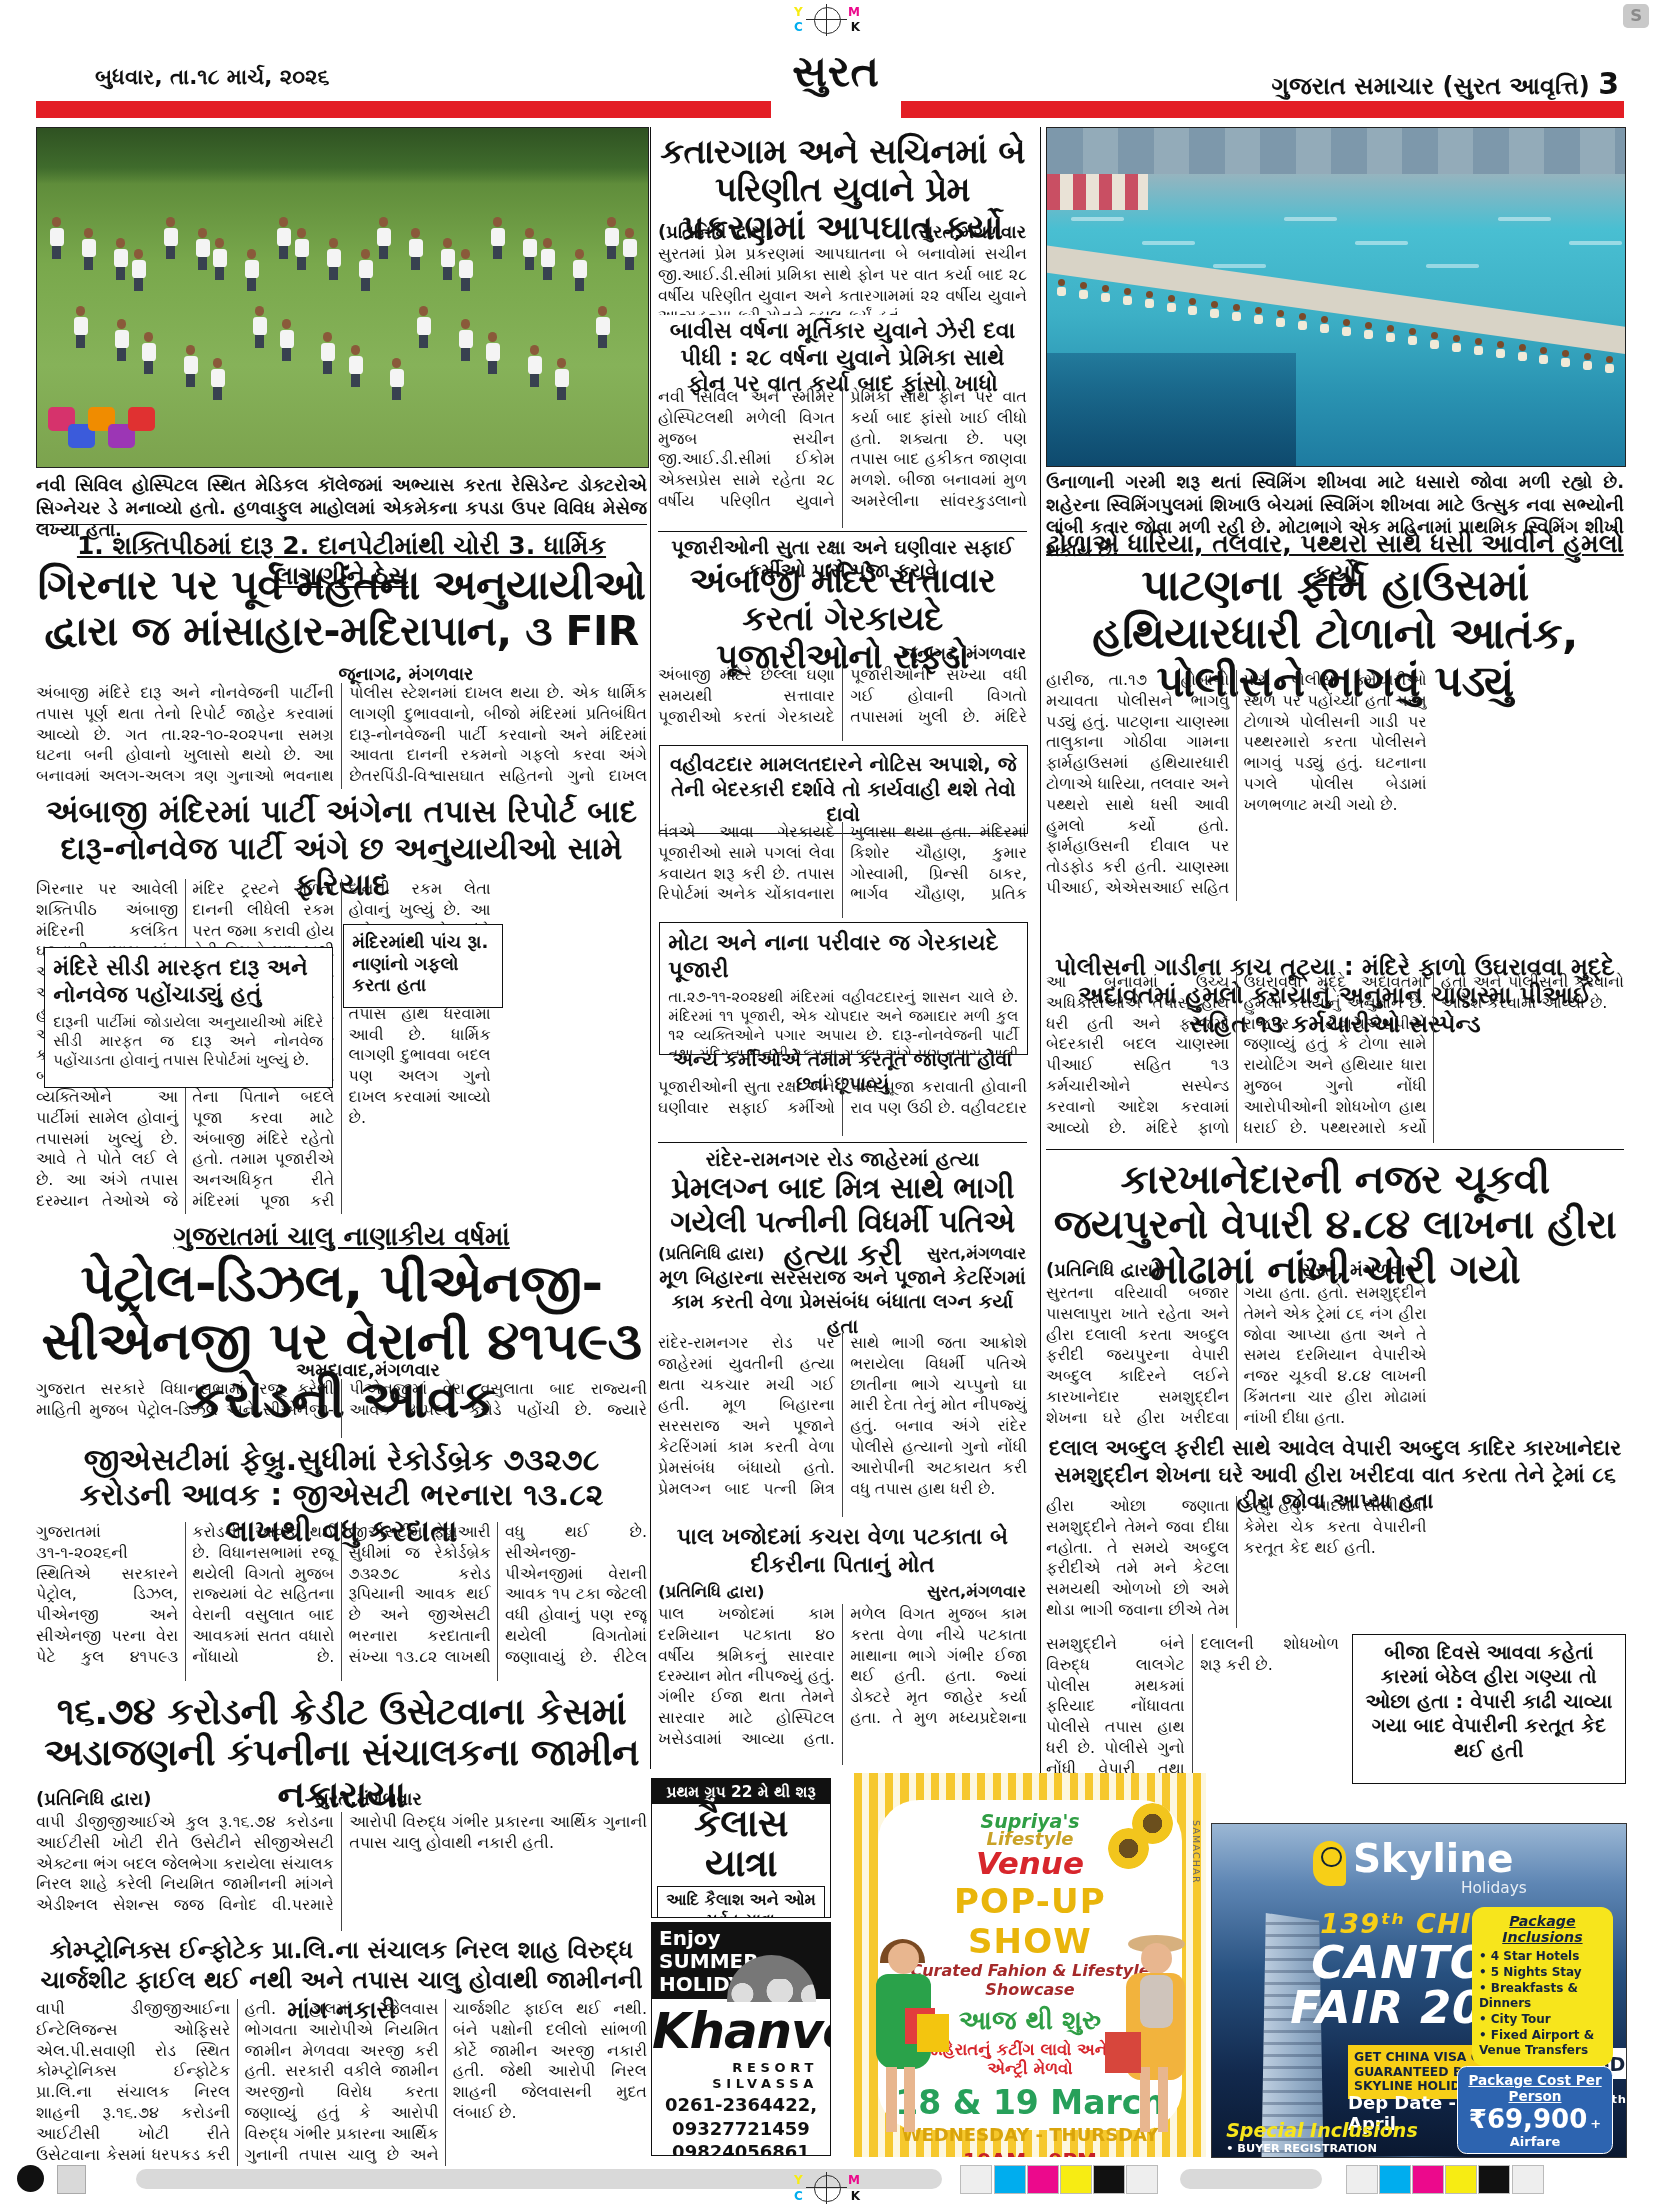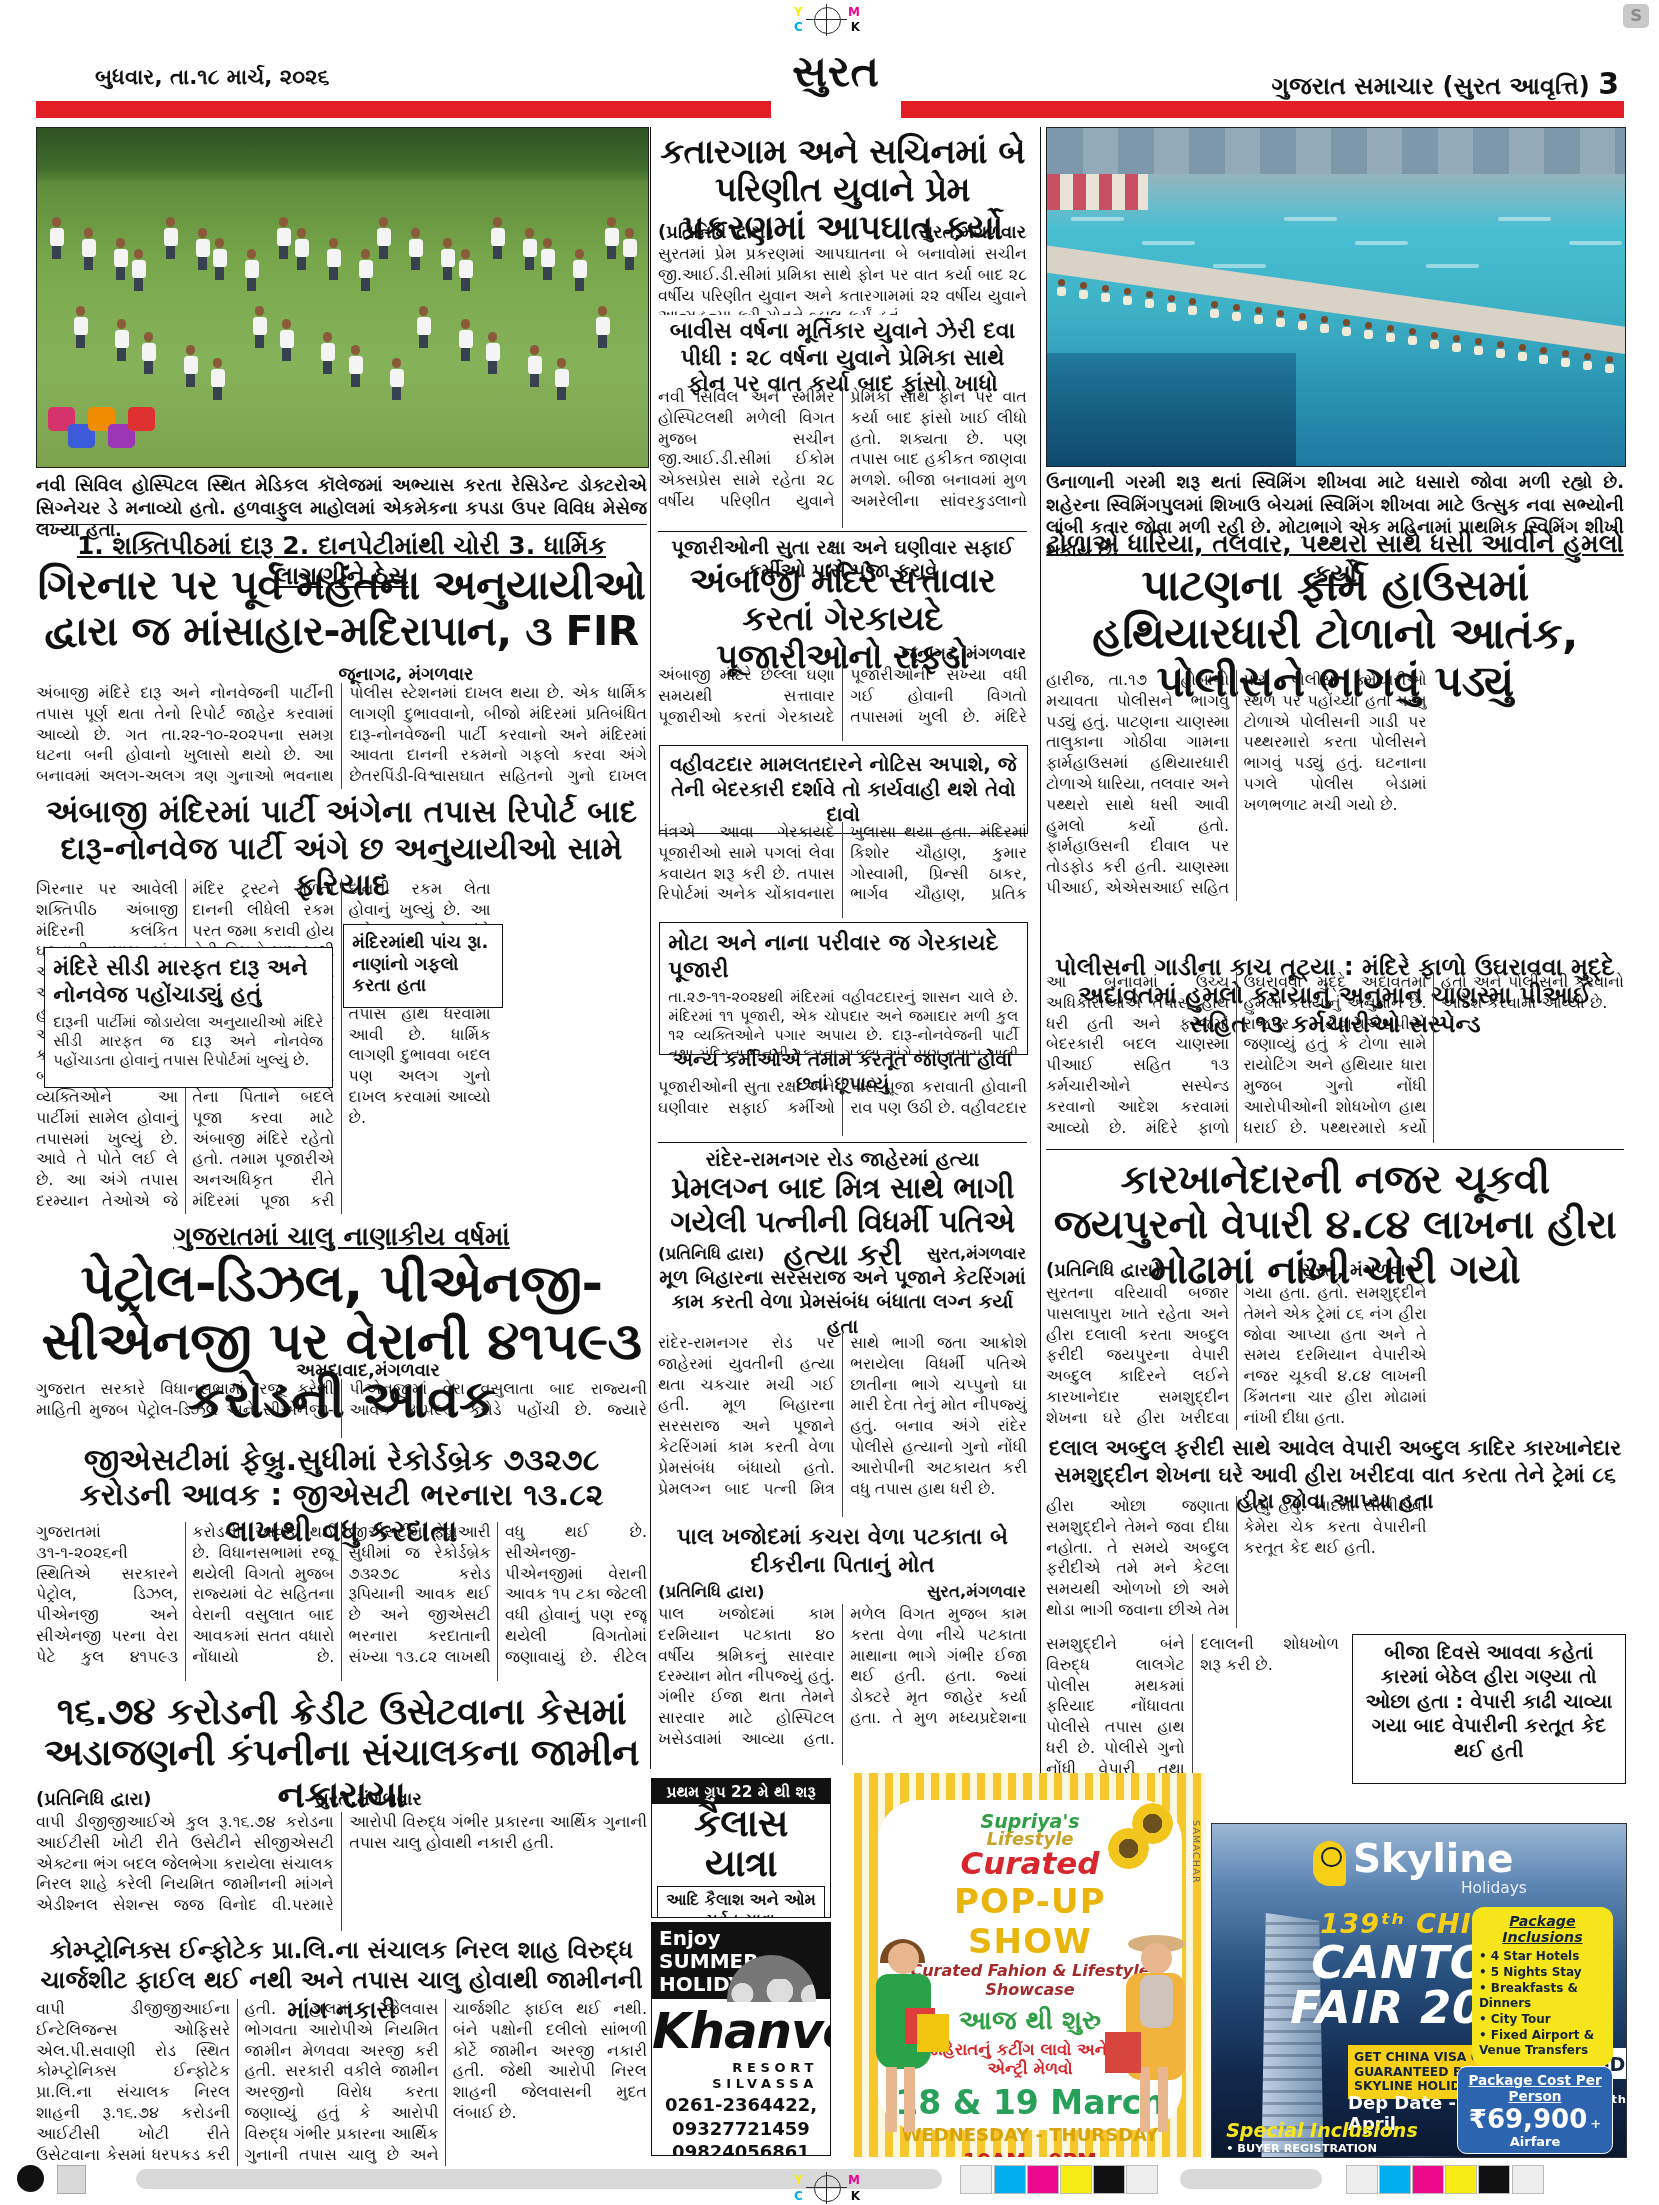--- a/index.html
+++ b/index.html
@@ -590,21 +590,21 @@
 </div>
 
 <div class="abs ad popup" style="left:854px;top:1773px;width:352px;height:384px;">
   <div class="pp-inner"></div>
   <div class="sunflower" style="right:33px;top:30px;"></div>
   <div class="sunflower" style="right:57px;top:55px;"></div>
   <div class="abs pp-side">SAMACHAR</div>
   <div class="abs pp-c" style="left:36px;top:37px;right:36px;">
     <div class="pp-brand1">Supriya's</div>
     <div class="pp-brand2">Lifestyle</div>
-    <div class="pp-brand3">Curated</div>
+    <div class="pp-brand3">Venue</div>
     <div class="pp-show">POP-UP SHOW</div>
     <div class="pp-tag">Curated Fahion &amp; Lifestyle Showcase</div>
     <div class="pp-guj1">આજ થી શુરુ</div>
     <div class="pp-guj2">આ જાહેરાતનું કટીંગ લાવો અને એક ફ્રી એન્ટ્રી મેળવો</div>
     <div class="pp-dates">18 &amp; 19 March</div>
     <div class="pp-days">WEDNESDAY - THURSDAY</div>
     <div class="pp-time">10AM - 9PM</div>
 
   </div>
   <div class="pp-fig" style="left:3.6px;">

